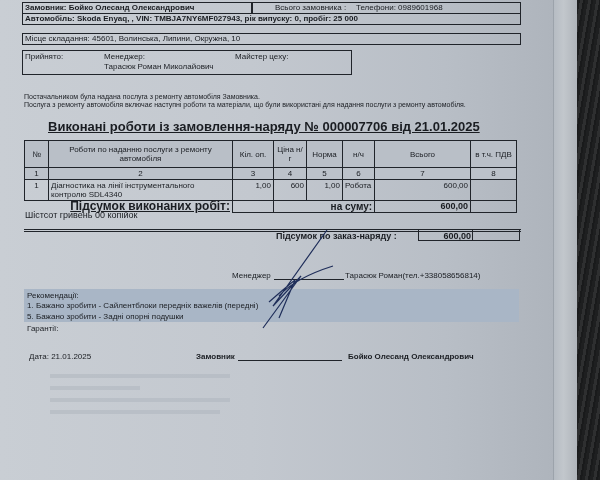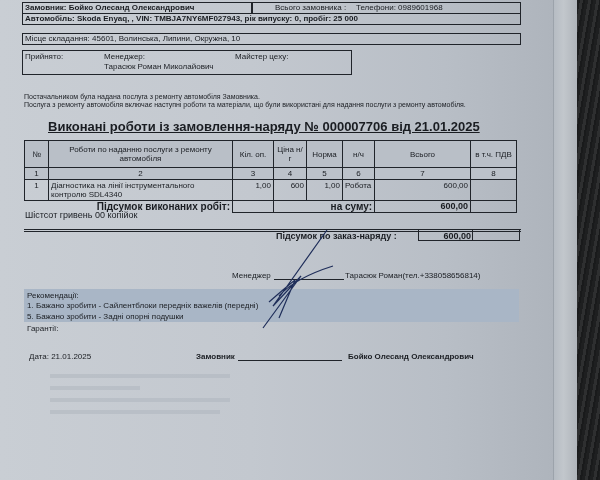--- a/index.html
+++ b/index.html
@@ -115,21 +115,21 @@
       <td class="c">1</td>
       <td>Діагностика на лінії інструментального контролю SDL4340</td>
       <td class="r">1,00</td>
       <td class="r">600</td>
       <td class="r">1,00</td>
       <td>Робота</td>
       <td class="r">600,00</td>
       <td></td>
     </tr>
     <tr>
-      <td colspan="2" class="r b" style="border-left:none;border-bottom:none;font-size:10px;">Підсумок виконаних робіт:</td>
+      <td colspan="2" class="r b" style="border-left:none;border-bottom:none;font-size:12px;text-decoration:underline;">Підсумок виконаних робіт:</td>
       <td></td>
       <td colspan="3" class="r b" style="font-size:10px;">на суму:</td>
       <td class="r b" style="font-size:9px;">600,00</td>
       <td></td>
     </tr>
   </tbody>
     </table>
 
   <div class="t s9" style="left:25px;top:210px;">Шістсот гривень 00 копійок</div>
 

